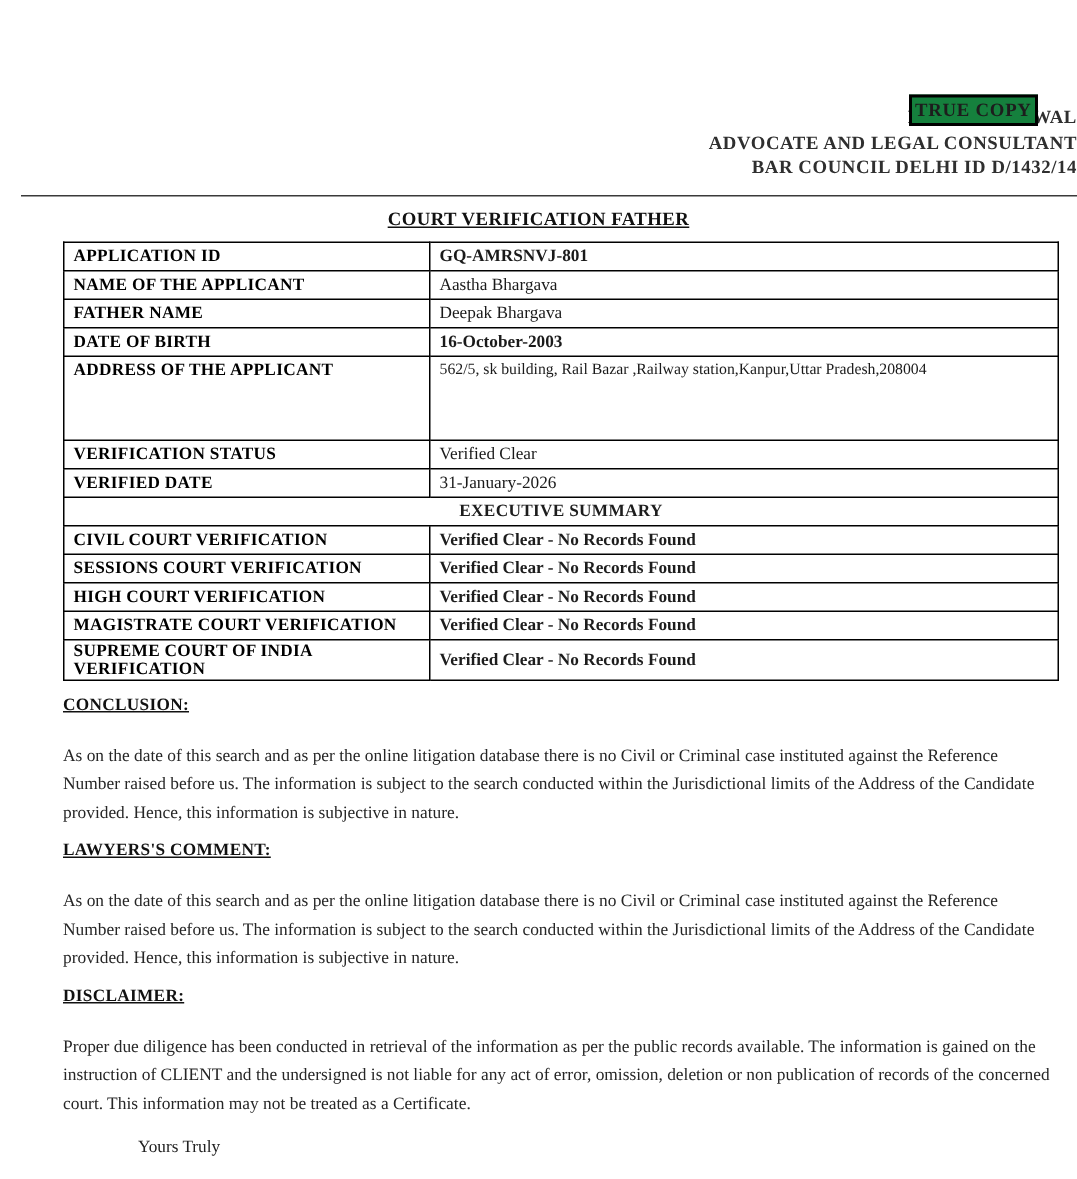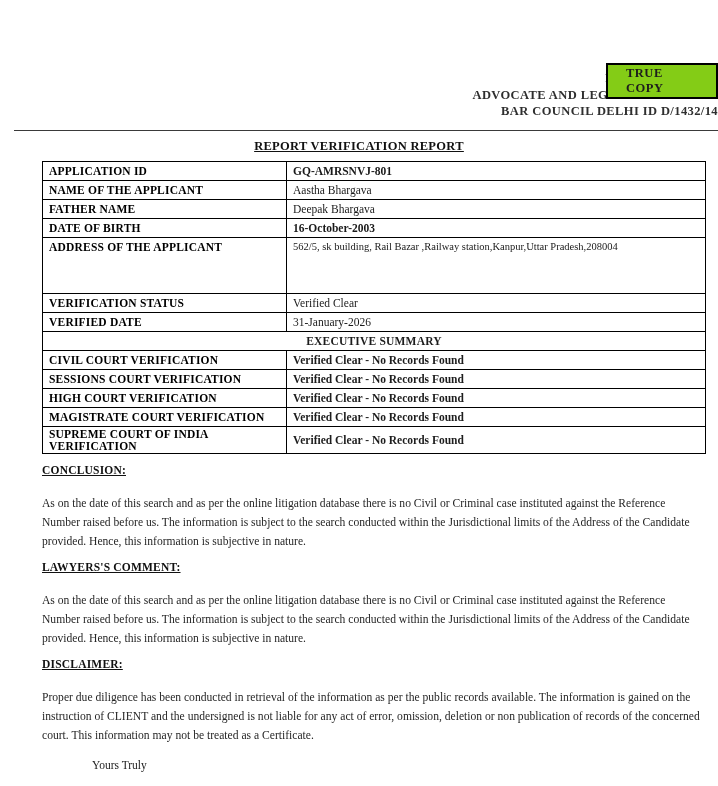--- a/index.html
+++ b/index.html
@@ -13,24 +13,24 @@
     font-family:"Liberation Serif","DejaVu Serif",serif;
     color:#1d1d1d;
     position:relative;
     overflow:hidden;
   }
   .page{position:relative;width:718px;height:786px;}
 
   .truecopy{
     position:absolute;top:63px;left:606px;
     border:2px solid #000;
-    padding:1px 18px;
+    padding:1px 2px;
     font-weight:bold;font-size:12.5px;
     letter-spacing:0.5px;
-    background:#84cc16;
+    background:#15803d;
   }
 
   .letterhead{
     padding-top:70px;
     text-align:right;
     font-weight:bold;
     font-size:12.5px;
     line-height:16.5px;
     color:#2f2f2f;
     letter-spacing:0.4px;
@@ -115,21 +115,21 @@
   <div class="truecopy">TRUE COPY</div>
 
   <div class="letterhead">
     <div>PALAV AGARWAL</div>
     <div>ADVOCATE AND LEGAL CONSULTANT</div>
     <div>BAR COUNCIL DELHI ID D/1432/14</div>
   </div>
 
   <hr class="rule">
 
-  <div class="report-title">REPORT VERIFICATION REPORT</div>
+  <div class="report-title">COURT VERIFICATION FATHER</div>
 
   <div class="content">
 
     <table class="report-table">
       <tbody>
         <tr>
           <td class="label">APPLICATION ID</td>
           <td class="value bold">GQ-AMRSNVJ-801</td>
         </tr>
         <tr>

